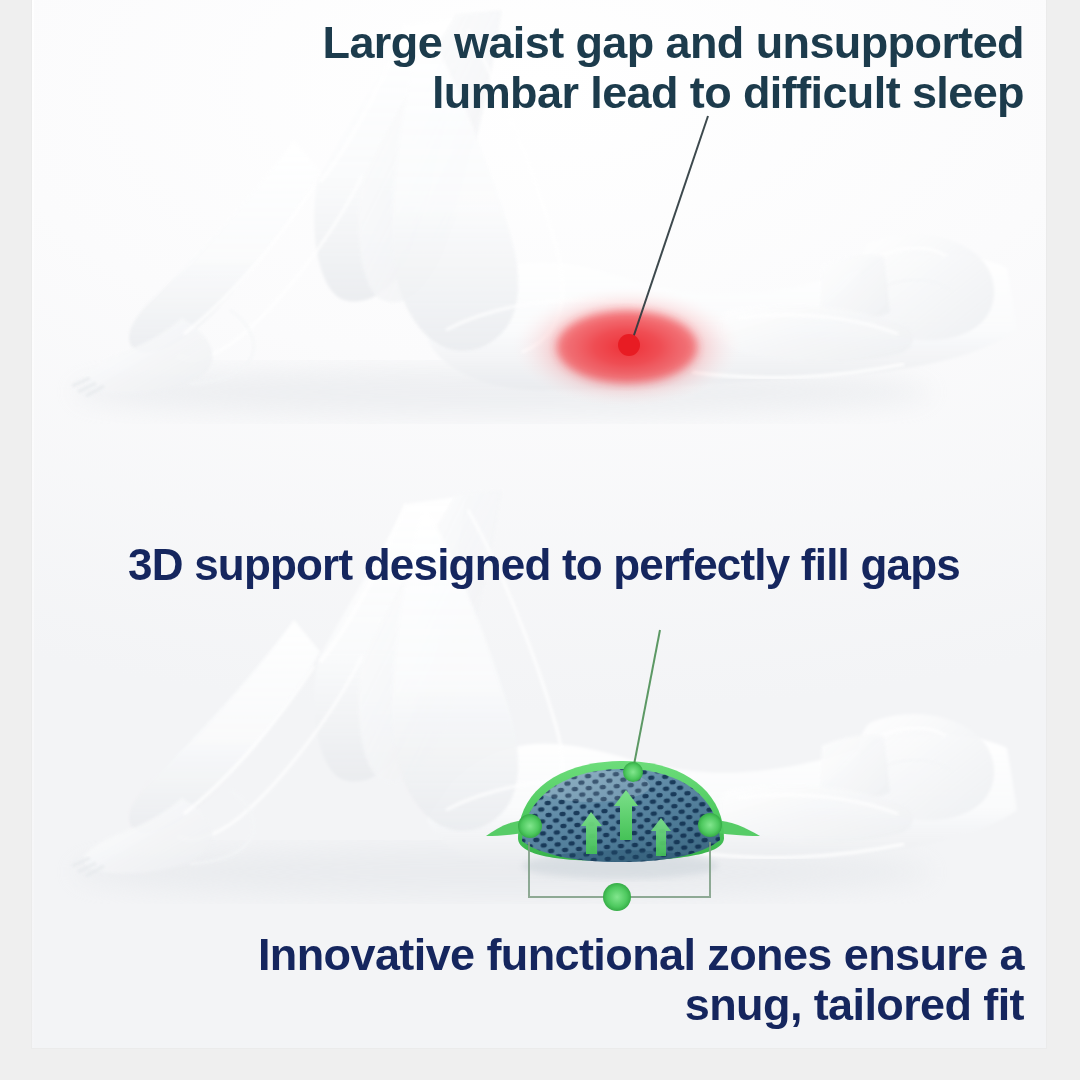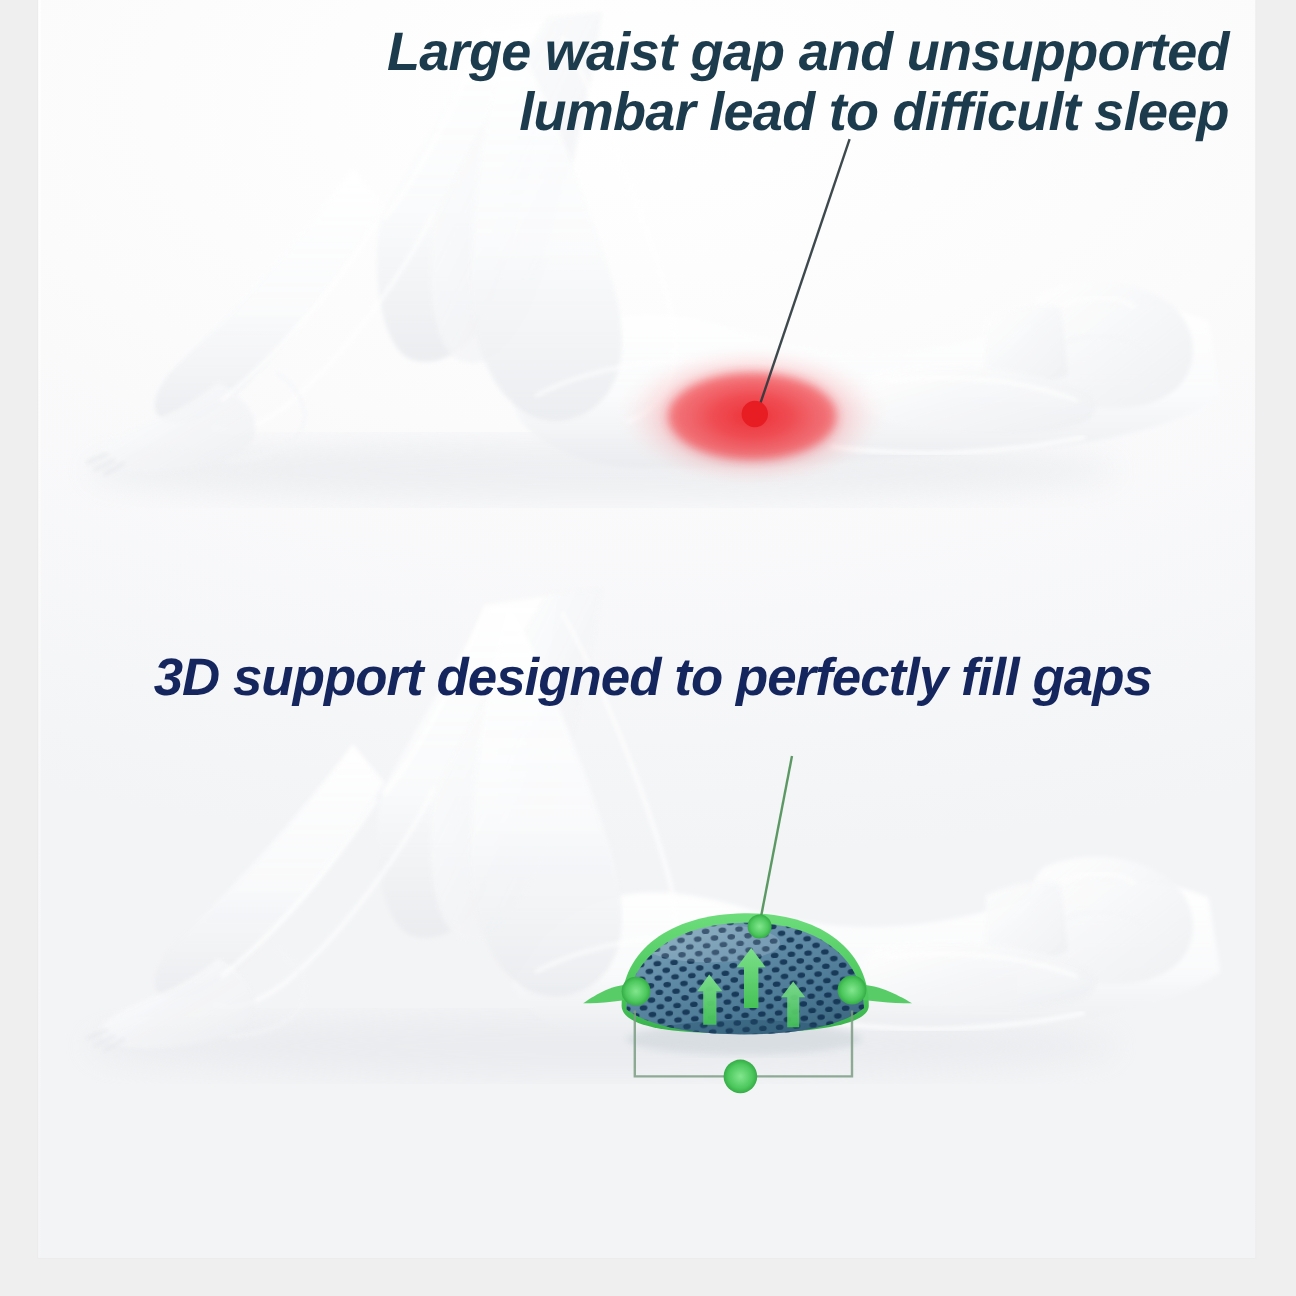--- a/index.html
+++ b/index.html
@@ -23,21 +23,21 @@
 
   
   .scene{position:absolute;left:0;width:1014px;}
   #scene-top{top:0;height:470px;}
   #scene-bottom{top:470px;height:578px;}
 
   .figure-svg{position:absolute;left:0;top:0;}
 
   
   .caption{position:absolute;margin:0;line-height:1.12;font-weight:700;
-           letter-spacing:-0.6px;white-space:pre-line;font-style:italic;}
+           letter-spacing:-0.6px;white-space:pre-line;}
   #cap-top{top:18px;right:22px;width:800px;text-align:right;
            font-size:45px;color:#1c3b4c;}
   #cap-mid{top:540px;right:22px;width:960px;text-align:center;
            font-size:44px;color:#15265e;letter-spacing:-0.8px;}
   #cap-bottom{top:930px;right:22px;width:840px;text-align:right;
            font-size:45px;color:#15265e;letter-spacing:-0.6px;}
 
   
   #overlay{position:absolute;left:0;top:0;width:1014px;height:1048px;
            pointer-events:none;}
@@ -260,15 +260,17 @@
       <circle cx="498" cy="826" r="12" fill="url(#nodeG)"></circle>
       <circle cx="678" cy="825" r="12" fill="url(#nodeG)"></circle>
       <circle cx="585" cy="897" r="14" fill="url(#nodeG)"></circle>
     </svg>
 
     <p class="caption" id="cap-top">Large waist gap and unsupported
 lumbar lead to difficult sleep</p>
 
     <p class="caption" id="cap-mid">3D support designed to perfectly fill gaps</p>
 
+    <p class="caption" id="cap-bottom">Innovative functional zones ensure a
+snug, tailored fit</p>
 
   </div>
 </div>
 
 </body></html>

